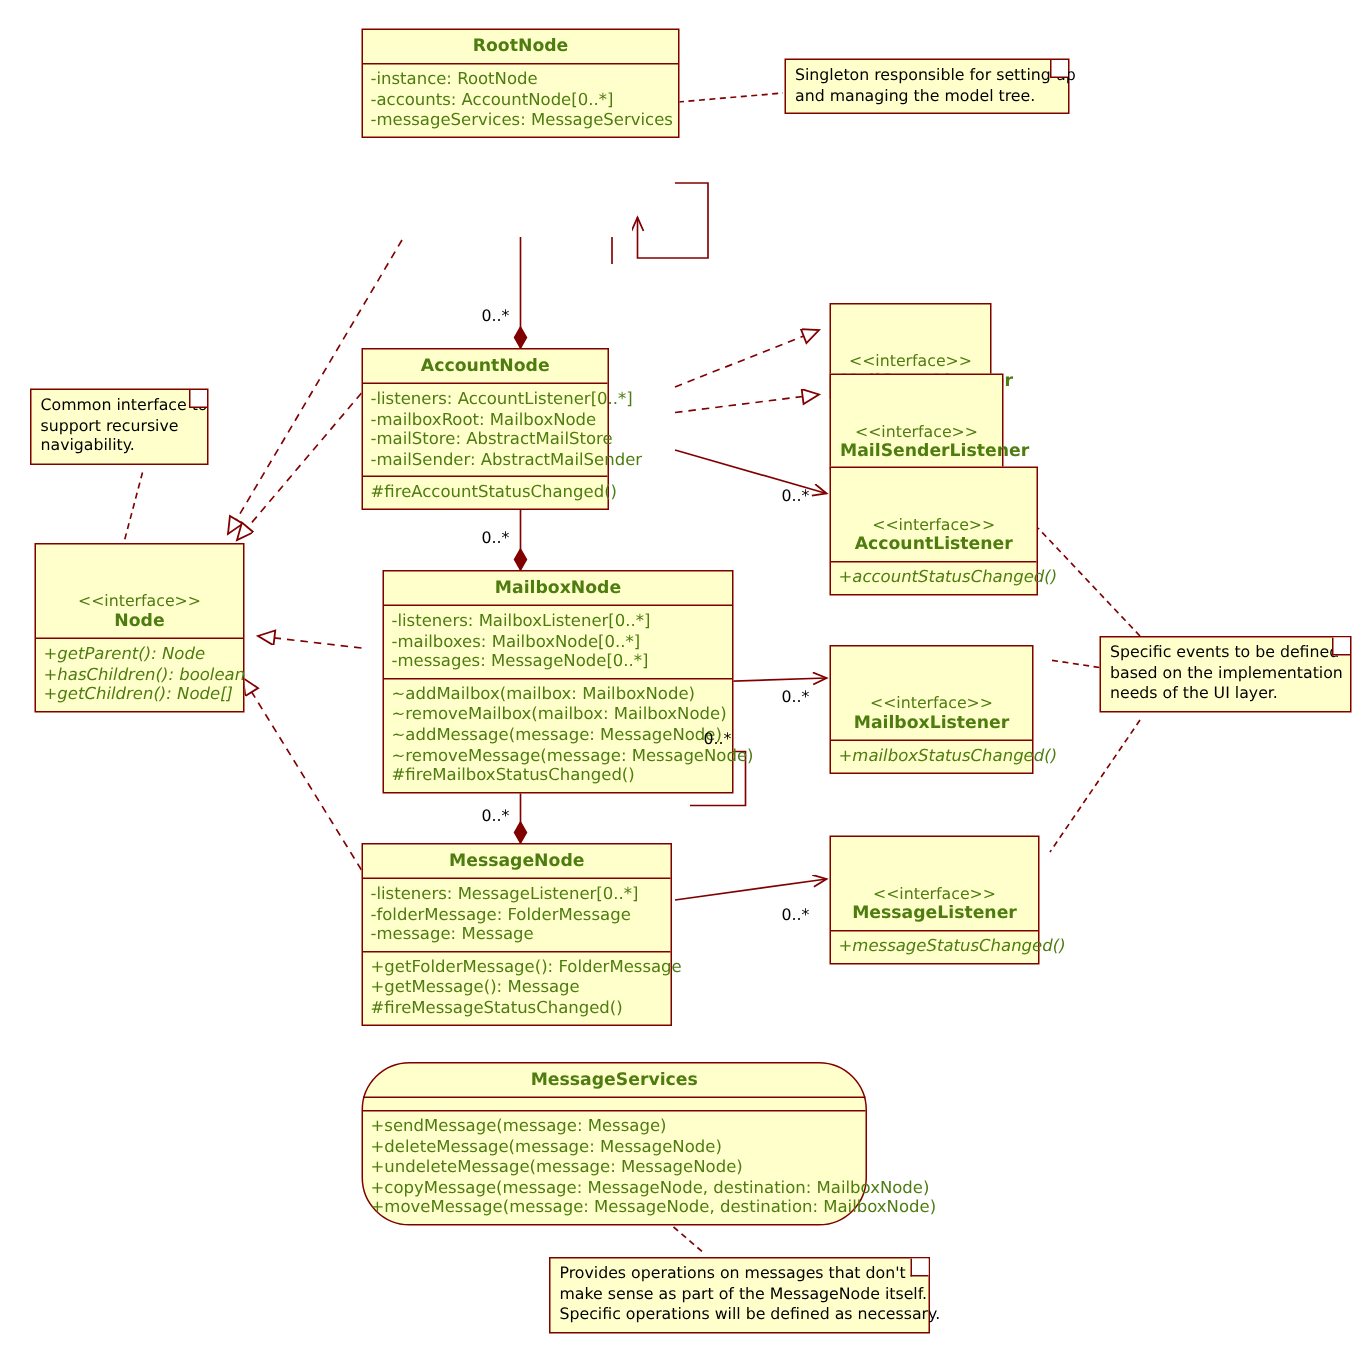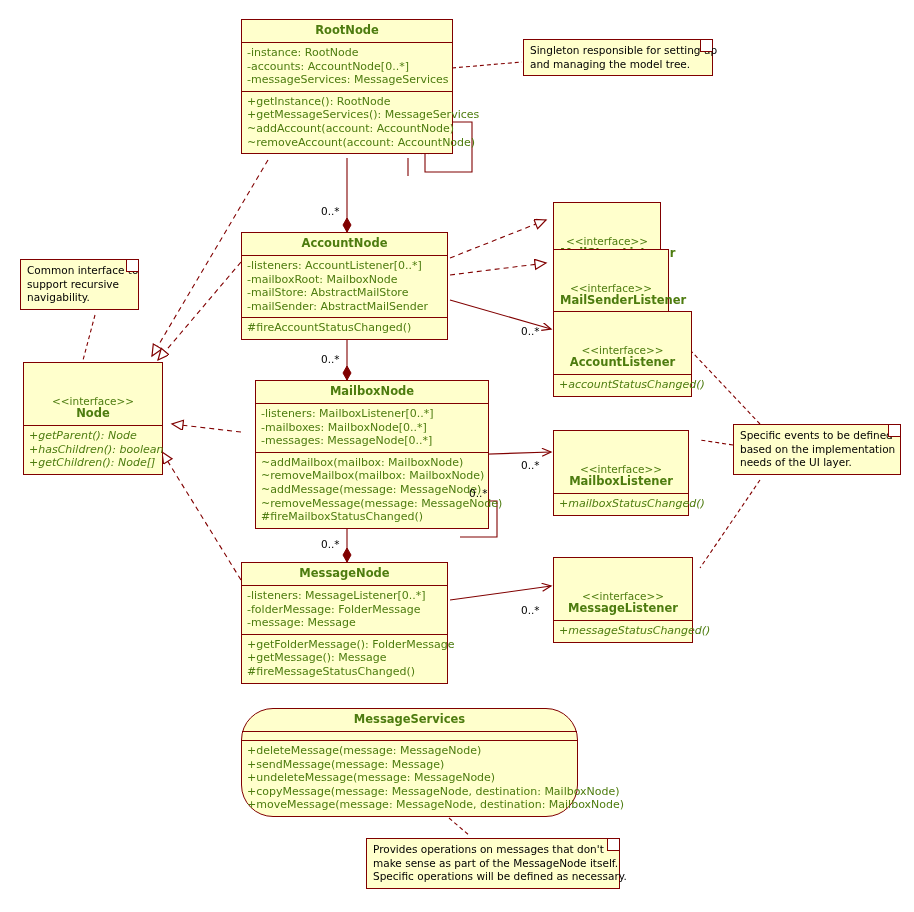--- a/index.html
+++ b/index.html
@@ -151,29 +151,23 @@
     </g>
   </svg>
 
   <div class="uml-class" style="left:241px;top:19px;width:212px;">
     <div class="cname">RootNode</div>
     <div class="compartment">
       <span class="row">-instance: RootNode</span>
       <span class="row">-accounts: AccountNode[0..*]</span>
       <span class="row">-messageServices: MessageServices</span>
     </div>
-    <div class="compartment">
-      <span class="row">+getInstance(): RootNode</span>
-      <span class="row">+getMessageServices(): MessageServices</span>
-      <span class="row">~addAccount(account: AccountNode)</span>
-      <span class="row">~removeAccount(account: AccountNode)</span>
-    </div>
-  </div>
-
-  <div class="uml-class" style="left:241px;top:232px;width:207px;">
+  </div>
+
+  <div class="uml-class" style="left:241px;top:232px;width:165px;">
     <div class="cname">AccountNode</div>
     <div class="compartment">
       <span class="row">-listeners: AccountListener[0..*]</span>
       <span class="row">-mailboxRoot: MailboxNode</span>
       <span class="row">-mailStore: AbstractMailStore</span>
       <span class="row">-mailSender: AbstractMailSender</span>
     </div>
     <div class="compartment">
       <span class="row">#fireAccountStatusChanged()</span>
     </div>
@@ -206,22 +200,22 @@
       <span class="row">+getFolderMessage(): FolderMessage</span>
       <span class="row">+getMessage(): Message</span>
       <span class="row">#fireMessageStatusChanged()</span>
     </div>
   </div>
 
   <div class="uml-class" style="left:241px;top:708px;width:337px;border-radius:32px;">
     <div class="cname">MessageServices</div>
     <div class="compartment empty"></div>
     <div class="compartment">
+      <span class="row">+sendMessage(message: Message)</span>
       <span class="row">+deleteMessage(message: MessageNode)</span>
-      <span class="row">+sendMessage(message: Message)</span>
       <span class="row">+undeleteMessage(message: MessageNode)</span>
       <span class="row">+copyMessage(message: MessageNode, destination: MailboxNode)</span>
       <span class="row">+moveMessage(message: MessageNode, destination: MailboxNode)</span>
     </div>
   </div>
 
   <div class="uml-class iface" style="left:23px;top:362px;width:140px;">
     <div class="cname">
       <span class="cstereo">&lt;&lt;interface&gt;&gt;</span>
       <span>Node</span>

